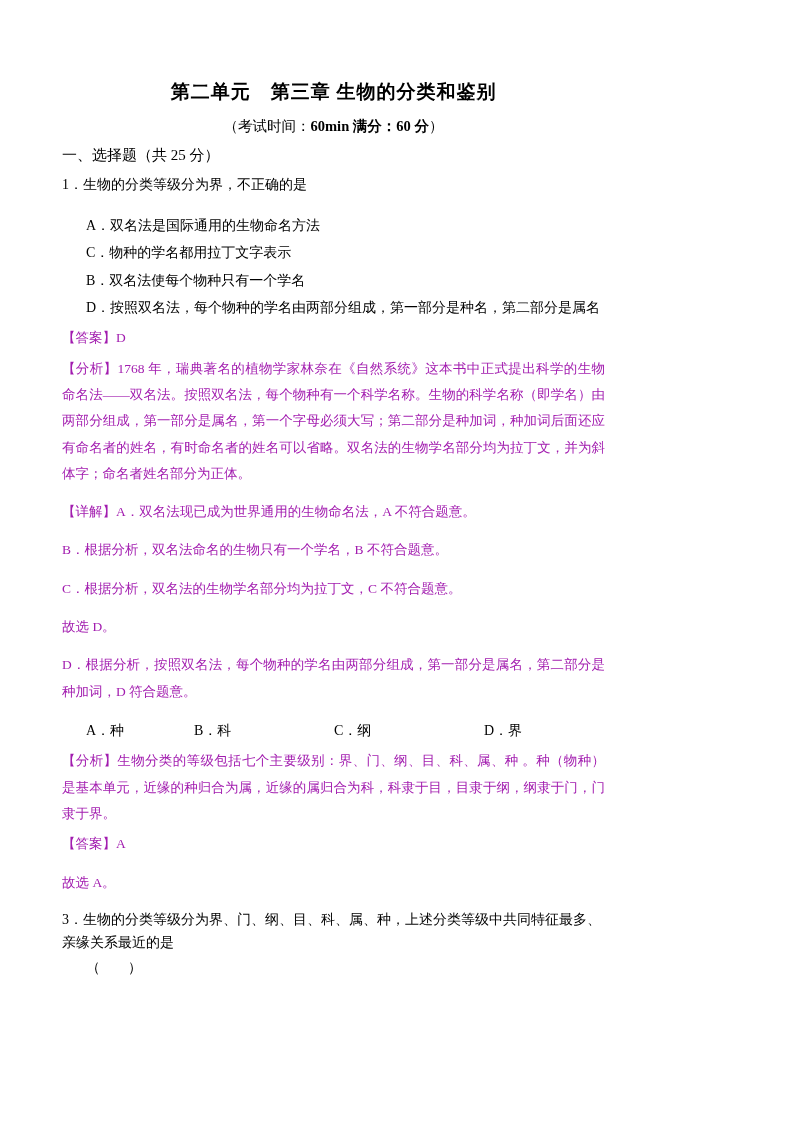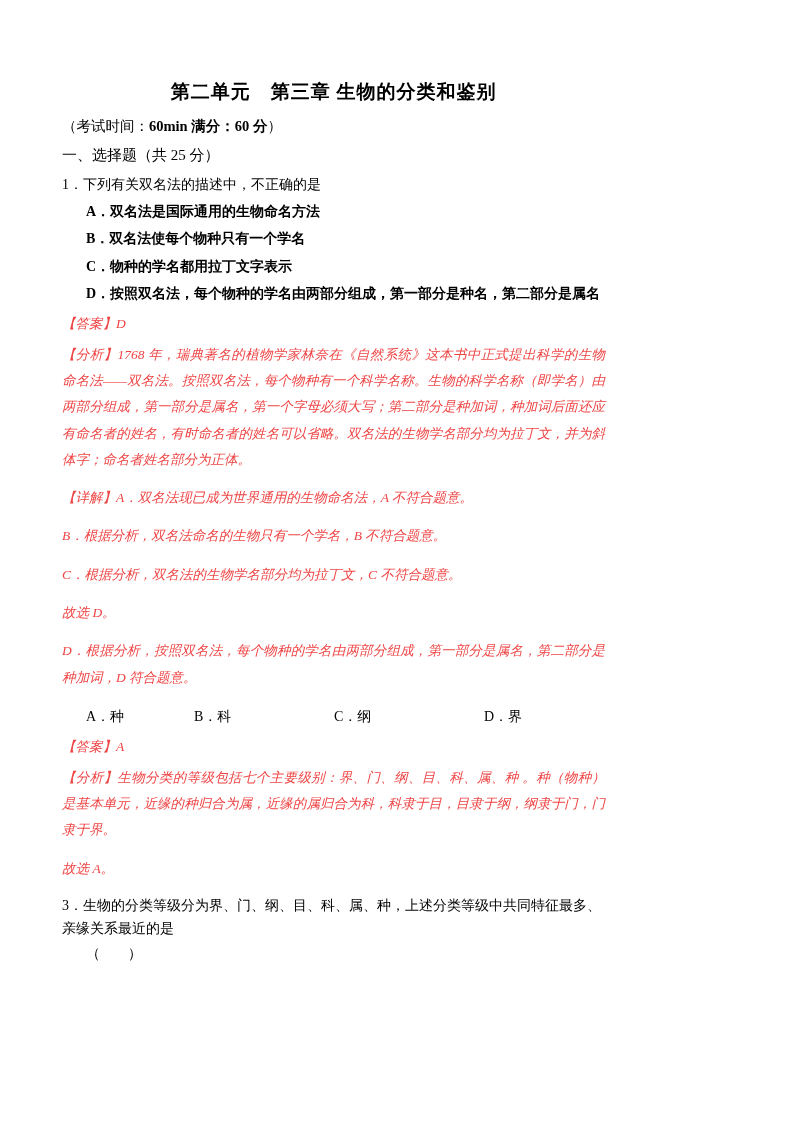--- a/index.html
+++ b/index.html
@@ -23,56 +23,55 @@
     padding: 41px 70px 60px 62px;
   }
   .doc-title {
     text-align: center;
     font-size: 19px;
     font-weight: bold;
     letter-spacing: 1px;
     margin: 22px 0 12px 0;
   }
   .doc-subtitle {
+    text-align: center;
     font-size: 14.5px;
     margin: 0 0 10px 0;
   }
   .doc-subtitle b { font-weight: bold; }
   .section-head {
     font-size: 15px;
     font-weight: normal;
     margin: 6px 0 8px 0;
   }
   .q-text {
     font-size: 14px;
     line-height: 1.65;
     margin: 6px 0 2px 0;
   }
   .options {
-    margin: 2px 0 2px 0;
-    font-weight: bold;
+    margin: 16px 0 2px 0;
   }
   .opt {
     font-size: 14px;
     line-height: 1.95;
     margin-left: 24px;
   }
   .opt-inline-row {
     font-size: 14px;
     line-height: 1.95;
     margin-left: 24px;
     display: flex;
   }
   .opt-inline-row span { display: inline-block; font-family: Liberation Serif, serif; }
   .oi0 { width: 108px; }
   .oi1 { width: 140px; }
   .oi2 { width: 150px; }
   .red {
-    color: #ef4444;
-    font-style: italic;
+    color: #a21caf;
   }
   .ans-block {
     font-size: 13.5px;
     line-height: 1.95;
     margin: 4px 0;
     text-align: justify;
   }
   .ans-block .lbl { font-weight: normal; }
   .tight { margin: 12px 0; }
   .q-sub {
@@ -88,26 +87,26 @@
 
   <div class="doc-title">第二单元　第三章 生物的分类和鉴别</div>
 
   <div class="doc-subtitle">
     <span>（考试时间：</span><b>60min</b><b> 满分：60 分</b><span>）</span>
   </div>
 
   <div class="section-head">一、选择题（共 25 分）</div>
 
   <div class="q-text">
-    <span>1．</span><span>下列有关双名法的描述中，不正确的是</span>
+    <span>1．</span><span>生物的分类等级分为界，不正确的是</span>
   </div>
   <div class="options">
     <div class="opt">A．双名法是国际通用的生物命名方法</div>
+    <div class="opt">C．物种的学名都用拉丁文字表示</div>
     <div class="opt">B．双名法使每个物种只有一个学名</div>
-    <div class="opt">C．物种的学名都用拉丁文字表示</div>
     <div class="opt">D．按照双名法，每个物种的学名由两部分组成，第一部分是种名，第二部分是属名</div>
   </div>
 
   <div class="ans-block red">
     <span class="lbl">【答案】</span><span>D</span>
   </div>
 
   <div class="ans-block red">
     <span class="lbl">【分析】</span><span>1768 年，瑞典著名的植物学家林奈在《自然系统》这本书中正式提出科学的生物命名法——双名法。按照双名法，每个物种有一个科学名称。生物的科学名称（即学名）由两部分组成，第一部分是属名，第一个字母必须大写；第二部分是种加词，种加词后面还应有命名者的姓名，有时命名者的姓名可以省略。双名法的生物学名部分均为拉丁文，并为斜体字；命名者姓名部分为正体。</span>
   </div>
@@ -121,25 +120,25 @@
   <div class="ans-block red tight">D．根据分析，按照双名法，每个物种的学名由两部分组成，第一部分是属名，第二部分是种加词，D 符合题意。</div>
 
   <div class="opt-inline-row">
     <span class="oi0">A．种</span>
     <span class="oi1">B．科</span>
     <span class="oi2">C．纲</span>
     <span>D．界</span>
   </div>
 
   <div class="ans-block red">
-    <span class="lbl">【答案】</span><span>A</span>
+    <span class="lbl">【分析】</span><span>生物分类的等级包括七个主要级别：界、门、纲、目、科、属、种 。种（物种）是基本单元，近缘的种归合为属，近缘的属归合为科，科隶于目，目隶于纲，纲隶于门，门隶于界。</span>
   </div>
 
   <div class="ans-block red">
-    <span class="lbl">【分析】</span><span>生物分类的等级包括七个主要级别：界、门、纲、目、科、属、种 。种（物种）是基本单元，近缘的种归合为属，近缘的属归合为科，科隶于目，目隶于纲，纲隶于门，门隶于界。</span>
+    <span class="lbl">【答案】</span><span>A</span>
   </div>
 
 
   <div class="ans-block red tight">故选 A。</div>
 
   <div class="q-text">
     <span>3．</span><span>生物的分类等级分为界、门、纲、目、科、属、种，上述分类等级中共同特征最多、亲缘关系最近的是</span>
   </div>
   <div class="q-sub">（　　）</div>
 

